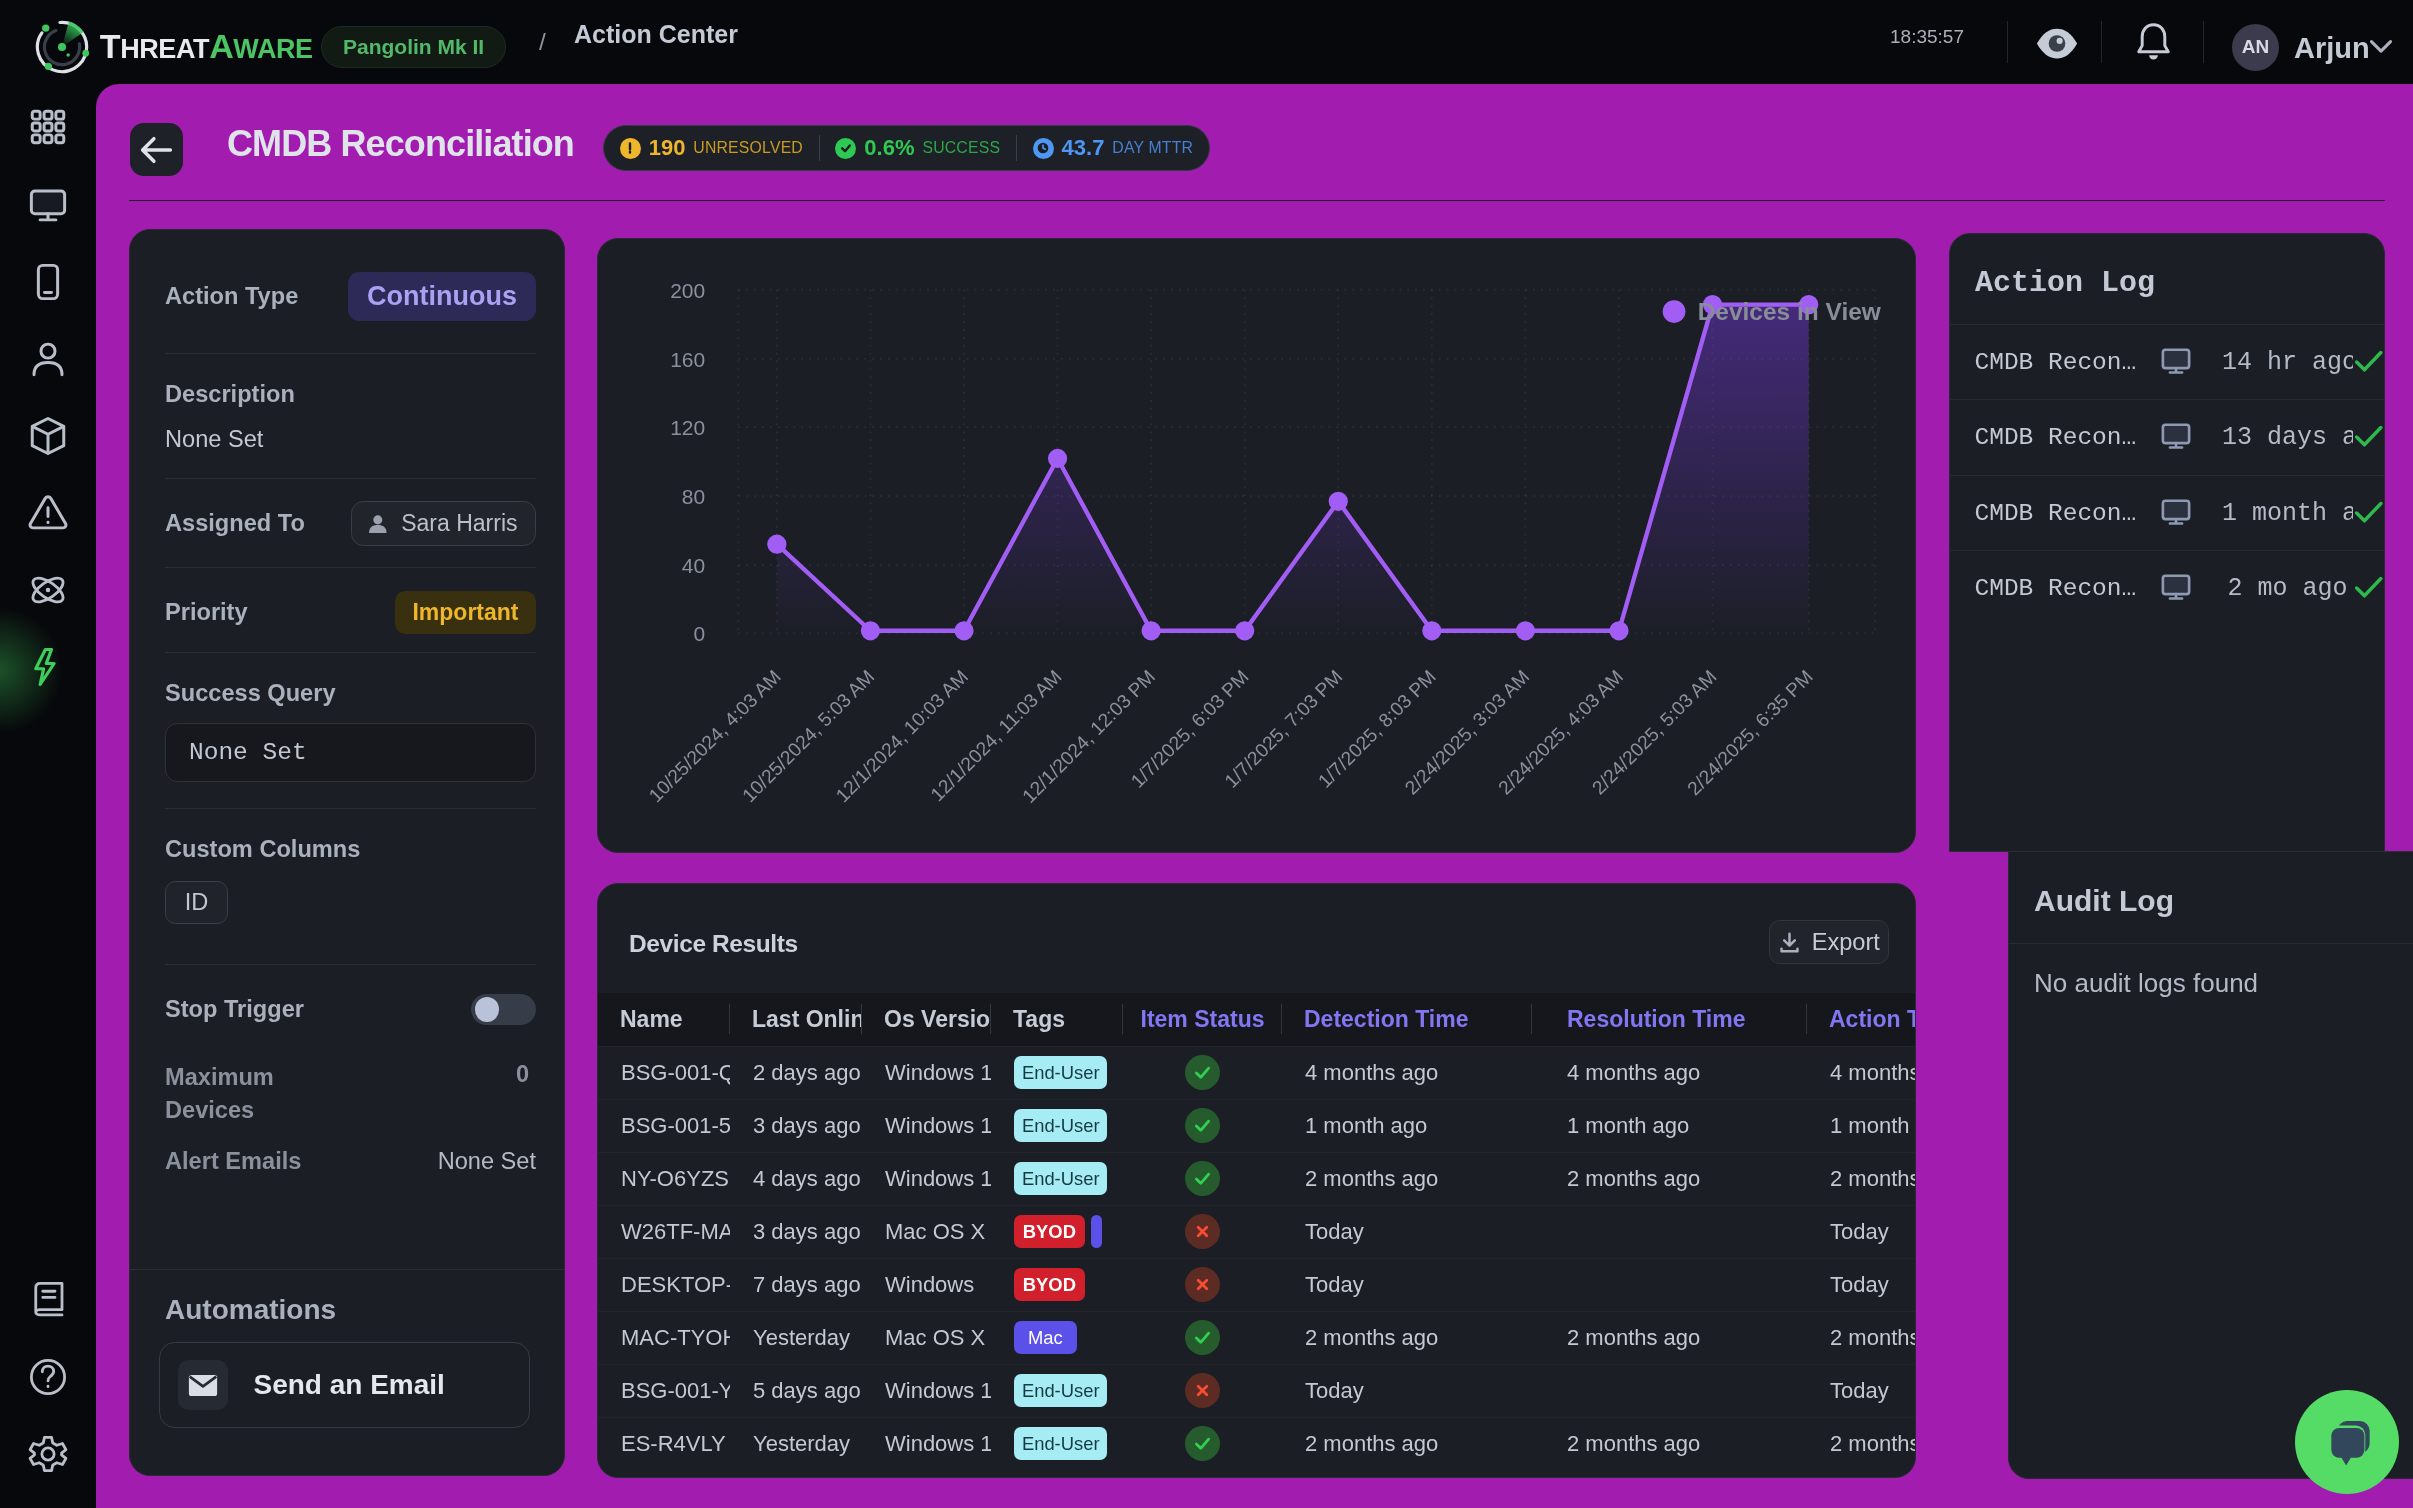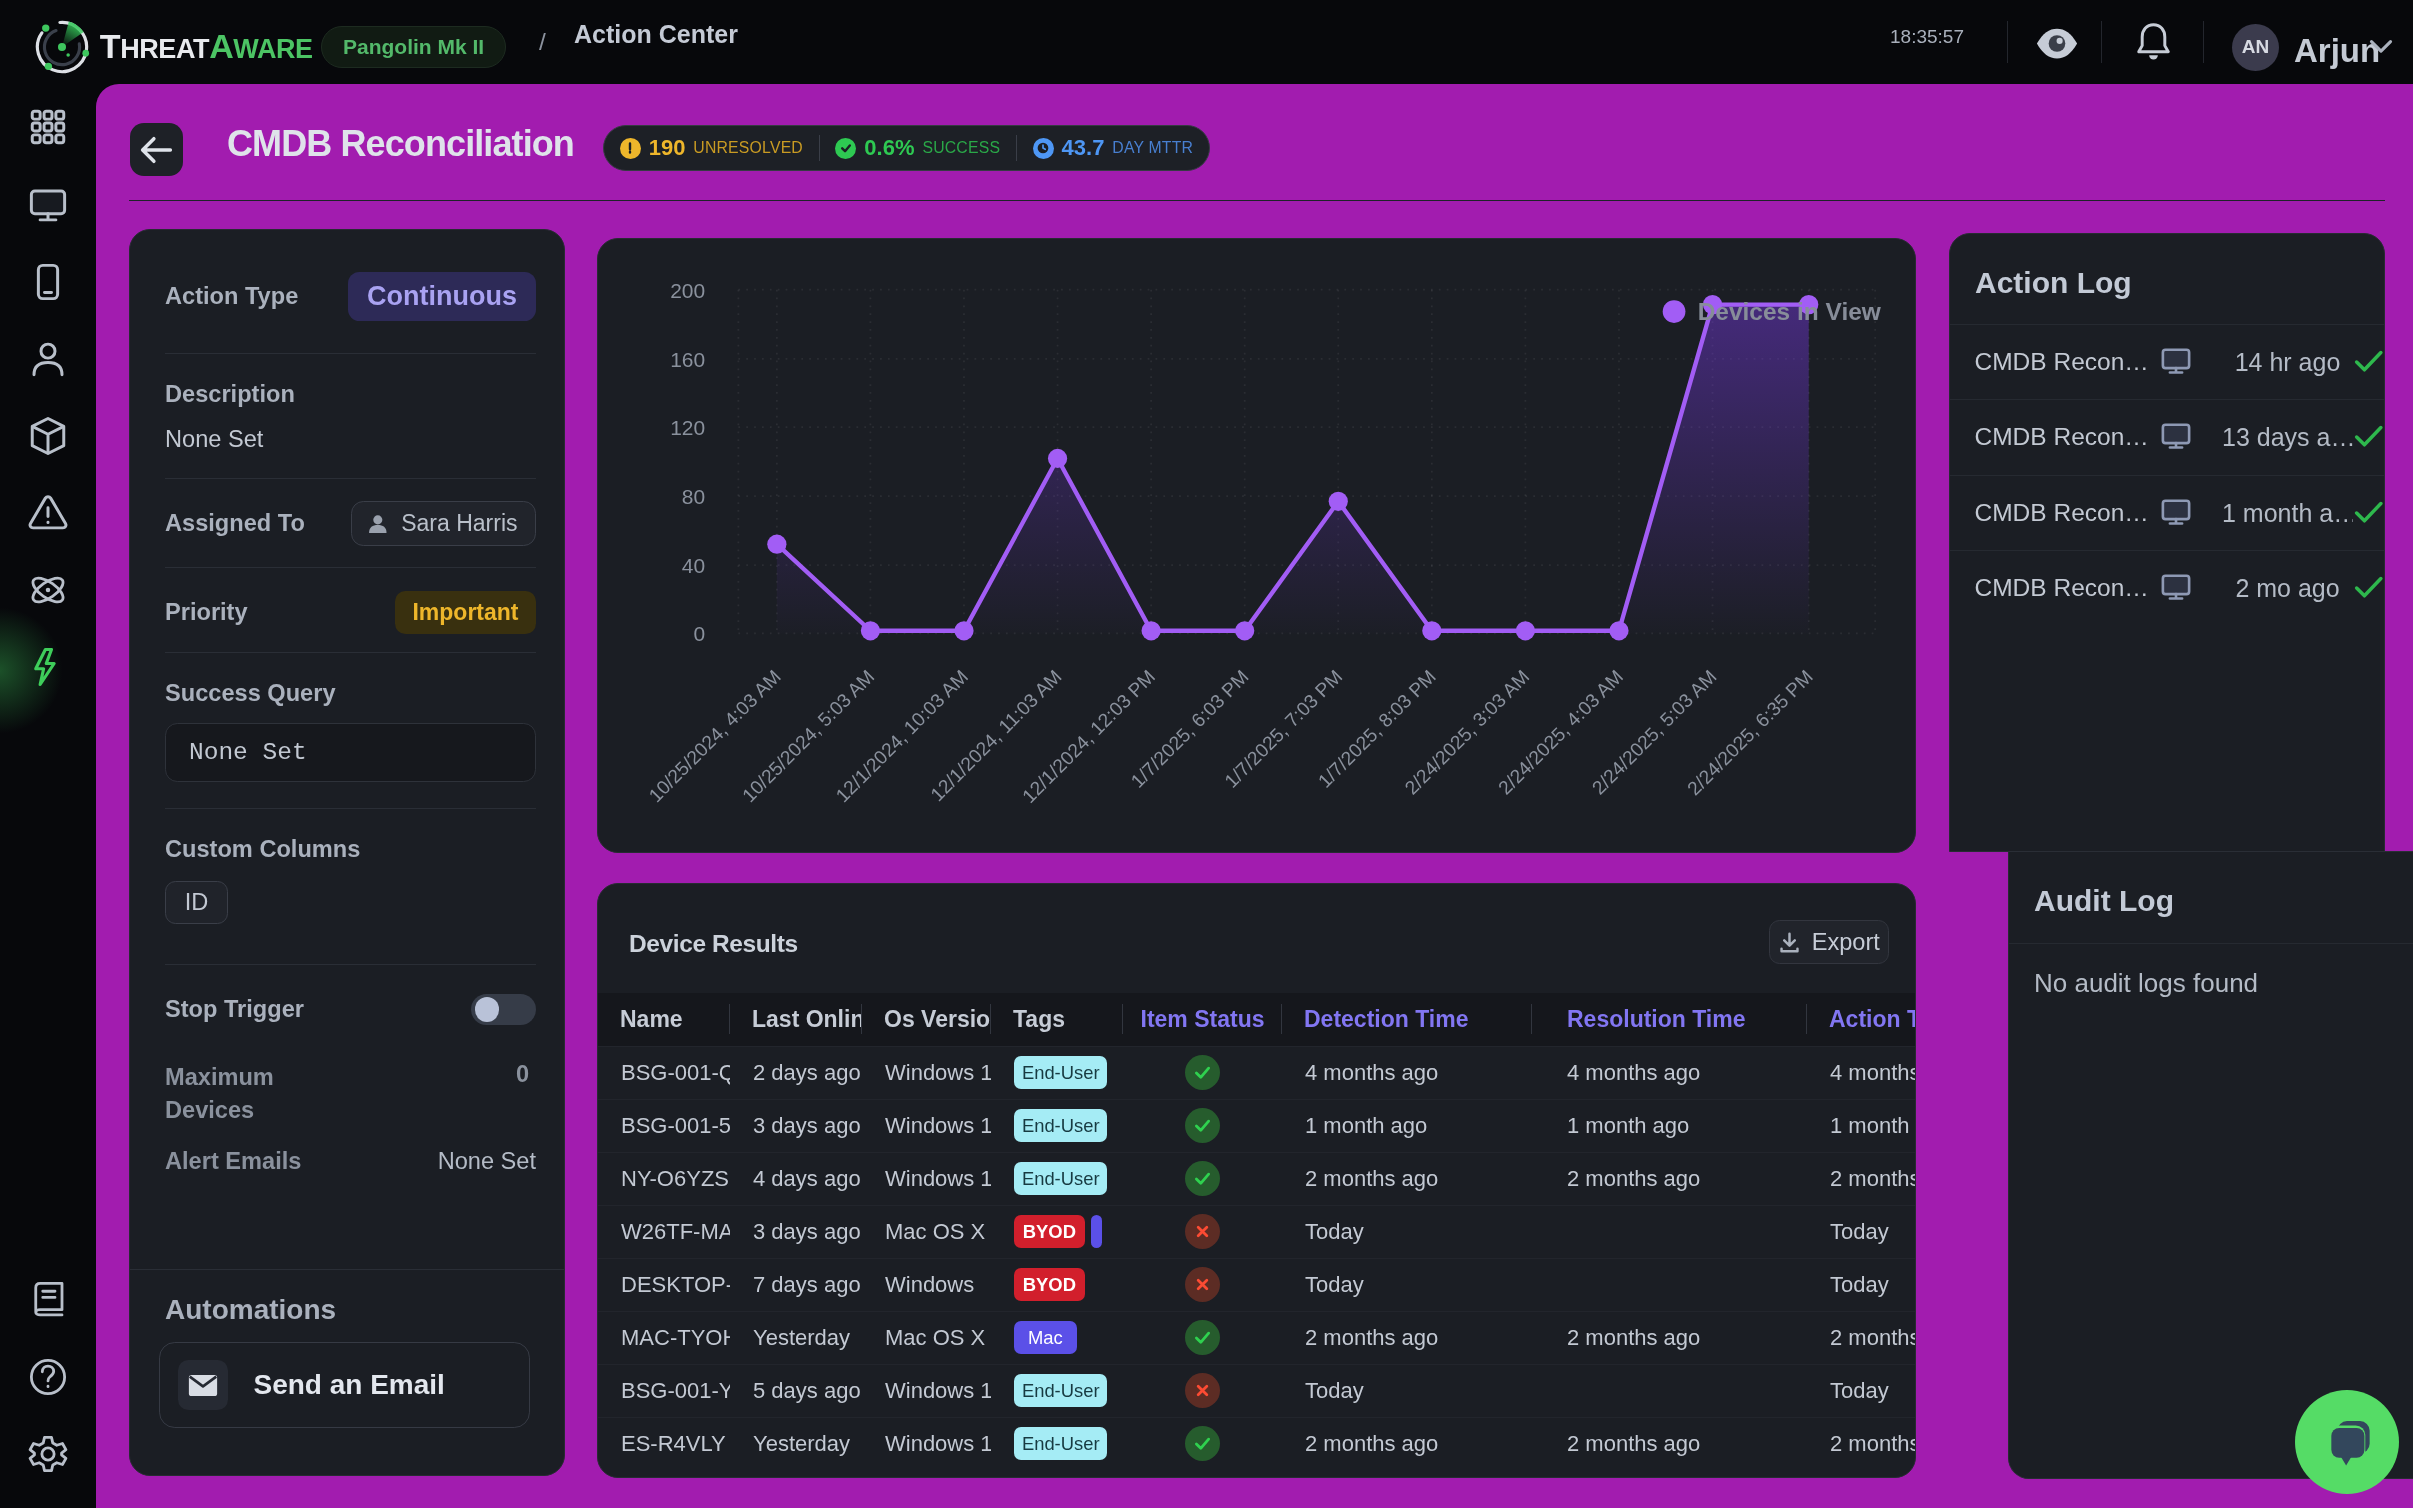--- a/index.html
+++ b/index.html
@@ -19,21 +19,21 @@
 #envbadge { position:absolute; left:321px; top:26px; height:42px; padding:0 21px;
   background:#111b13; border:0.9px solid #1d2b20; border-radius:21px; display:flex; align-items:center;
   color:#53b96a; font-size:21px; font-weight:700; }
 #crumb-sep { position:absolute; left:539px; top:28px; color:#8b929e; font-size:24.5px; }
 #crumb { position:absolute; left:574px; top:20px; color:#c4cad5; font-size:25px; font-weight:700; }
 #clock { position:absolute; left:1890px; top:26px; color:#a9b0bc; font-size:19px; }
 .tsep { position:absolute; top:21px; width:0.9px; height:42px; background:#23262d; }
 #avatar { position:absolute; left:2232px; top:23.6px; width:47px; height:47px; border-radius:50%;
   background:#3b3b4d; color:#d7dae2; font-size:19px; font-weight:700;
   display:flex; align-items:center; justify-content:center; }
-#uname { position:absolute; left:2294px; top:32px; color:#c4cad4; font-size:33px; font-weight:700; }
+#uname { position:absolute; left:2294px; top:32px; color:#c4cad4; font-size:29px; font-weight:700; }
 
 
 #sidebar { position:absolute; left:0; top:84px; width:96px; height:1425px; background:#07080b; }
 .sic { position:absolute; left:27px; width:42px; height:42px; }
 #glow { position:absolute; left:-66px; top:521px; width:131px; height:131px; border-radius:50%;
   background:radial-gradient(circle, rgba(62,200,90,.38), rgba(62,200,90,0) 68%); }
 
 
 #main { position:absolute; left:96px; top:84px; width:2317px; height:1425px;
   background:#a21caf; border-top-left-radius:23px; }
@@ -105,21 +105,21 @@
 td { height:53px; font-size:22px; color:#c3c9d3; border-top:0.9px solid #22252c; padding-left:23px; white-space:nowrap; overflow:hidden; }
 .tagpill { display:inline-block; padding:3.5px 7.9px; border-radius:7px; font-size:18.4px; font-weight:400; line-height:26px; }
 .tag-eu { background:#a5ecf5; color:#173a41; }
 .tag-byod { background:#d21f2c; color:#fff; font-weight:700; padding:3.5px 8.8px; }
 .tag-mac { background:#5b50e8; color:#fff; }
 .statusc { display:inline-flex; width:35px; height:35px; border-radius:50%; align-items:center; justify-content:center; vertical-align:middle; }
 .st-ok { background:#265c2d; }
 .st-bad { background:#5c2c24; }
 
 
-#alog { left:1853px; top:149px; width:436px; height:619px; border-bottom-left-radius:0; border-bottom-right-radius:0; }
+#alog { left:1853px; top:149px; width:436px; height:619px; border-bottom-left-radius:0; border-bottom-right-radius:0;font-family:Liberation Mono, monospace; }
 #audlog { left:1912px; top:767px; width:436px; height:628px; border-top-left-radius:0; border-top-right-radius:0; border-top:0.9px solid #2a2e36; }
 .rp-title { position:absolute; left:25px; top:31.5px; font-size:30px; font-weight:700; color:#c3cad6; }
 .alog-row { position:absolute; left:0; width:434px; height:75px; display:flex; align-items:center;
   border-top:0.9px solid #262a31; padding:0 24.5px; }
 .alog-name { color:#c3c9d3; font-size:24.5px; width:186px; overflow:hidden; text-overflow:ellipsis; white-space:nowrap; flex:none; }
 .alog-time { color:#b4bbc6; font-size:25px; width:131px; text-align:center; overflow:hidden; white-space:nowrap; flex:none; margin-left:31.5px; }
 #noaudit { position:absolute; left:25px; top:116px; color:#b4bbc6; font-size:26px; }
 
 
 #fab { position:absolute; left:2295px; top:1390px; width:104px; height:104px; border-radius:50%; background:#55dc66;

